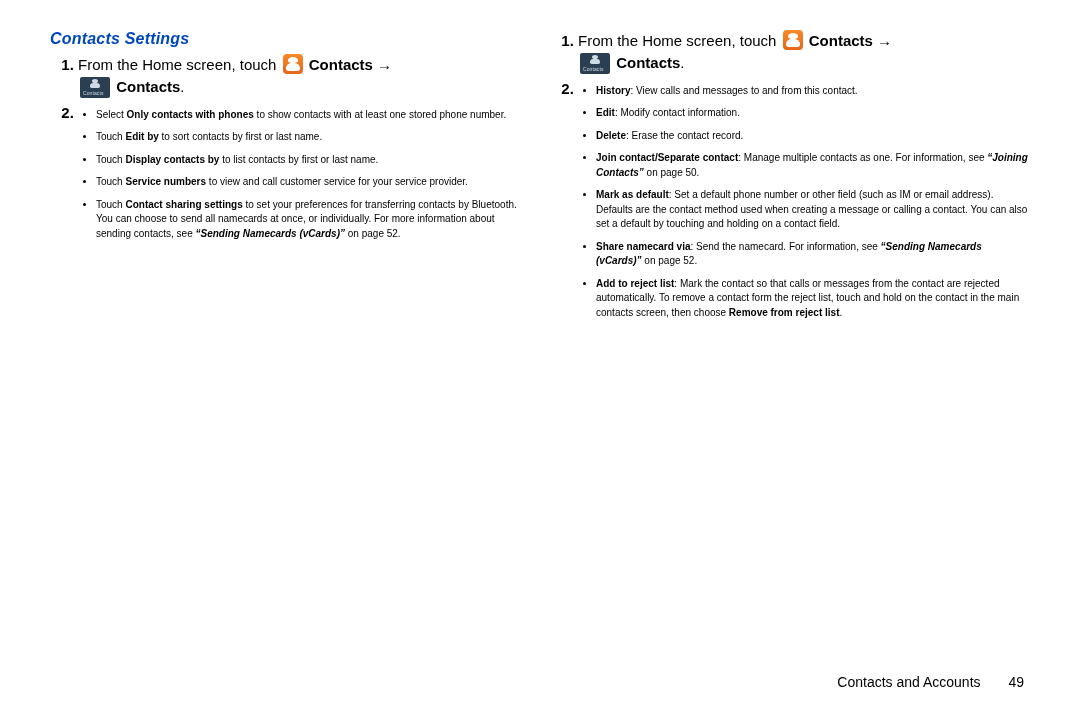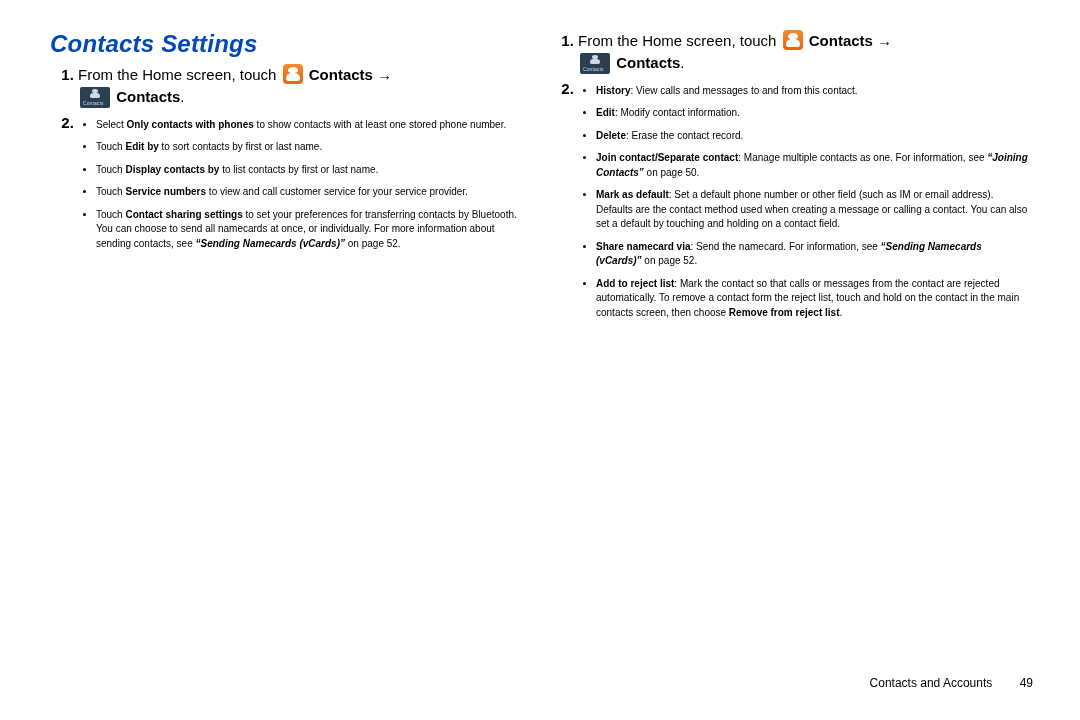--- a/index.html
+++ b/index.html
@@ -20,21 +20,21 @@
   .col {
     width: 50%;
     padding-right: 18px;
     box-sizing: border-box;
   }
   .col.right { padding-left: 10px; padding-right: 0; }
   h2.section-title {
     color: #0047bb;
     font-style: italic;
     font-weight: 900;
-    font-size: 24px;
+    font-size: 16px;
     margin: 0 0 6px 0;
     letter-spacing: 0.2px;
   }
   ol.steps {
     margin: 0;
     padding-left: 28px;
     font-size: 15px;
     line-height: 1.45;
     font-family: "Helvetica Neue", Arial, sans-serif;
     font-stretch: condensed;
@@ -131,22 +131,22 @@
     left: 4px; right: 4px;
     height: 1.5px;
     background: #555;
   }
   .icon-menu::before { top: 3px; box-shadow: 0 4px 0 #555; }
   .icon-menu::after { bottom: 2.5px; }
 
   .footer {
     position: absolute;
     bottom: 30px;
-    right: 47px;
-    font-size: 12px;
+    right: 56px;
+    font-size: 14px;
     font-family: "Helvetica Neue", Arial, sans-serif;
   }
   .footer .pg { margin-left: 24px; }
   .step-line { font-weight: 400; }
 </style>
 </head>
 <body>
 
 <div class="page">
 

